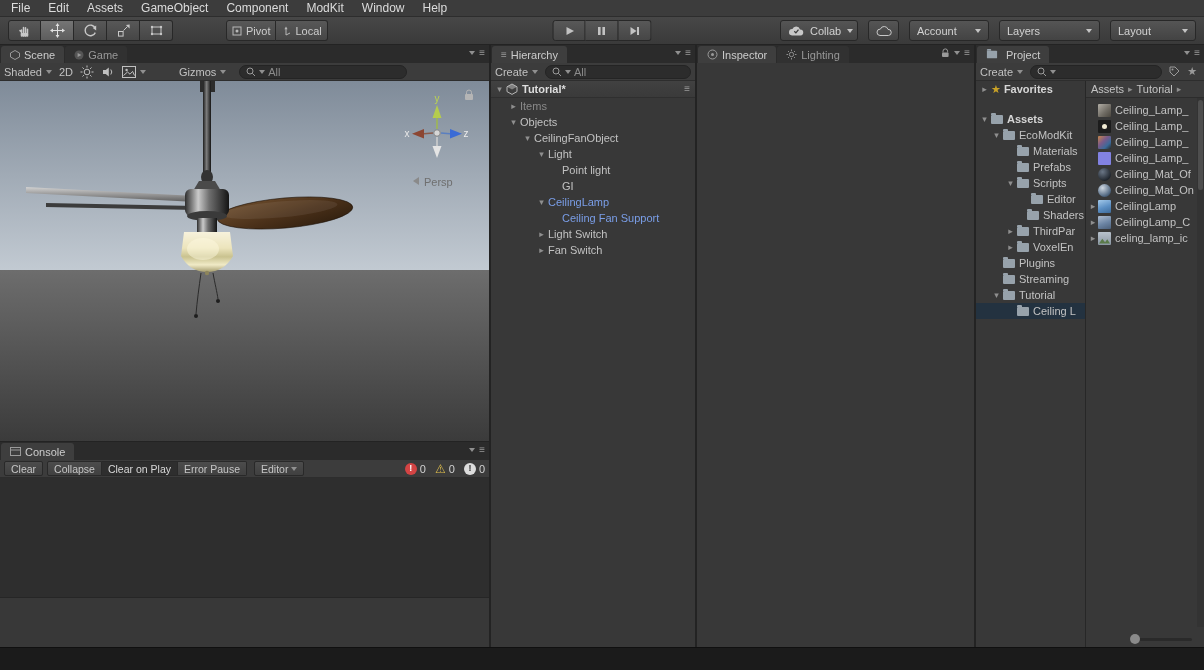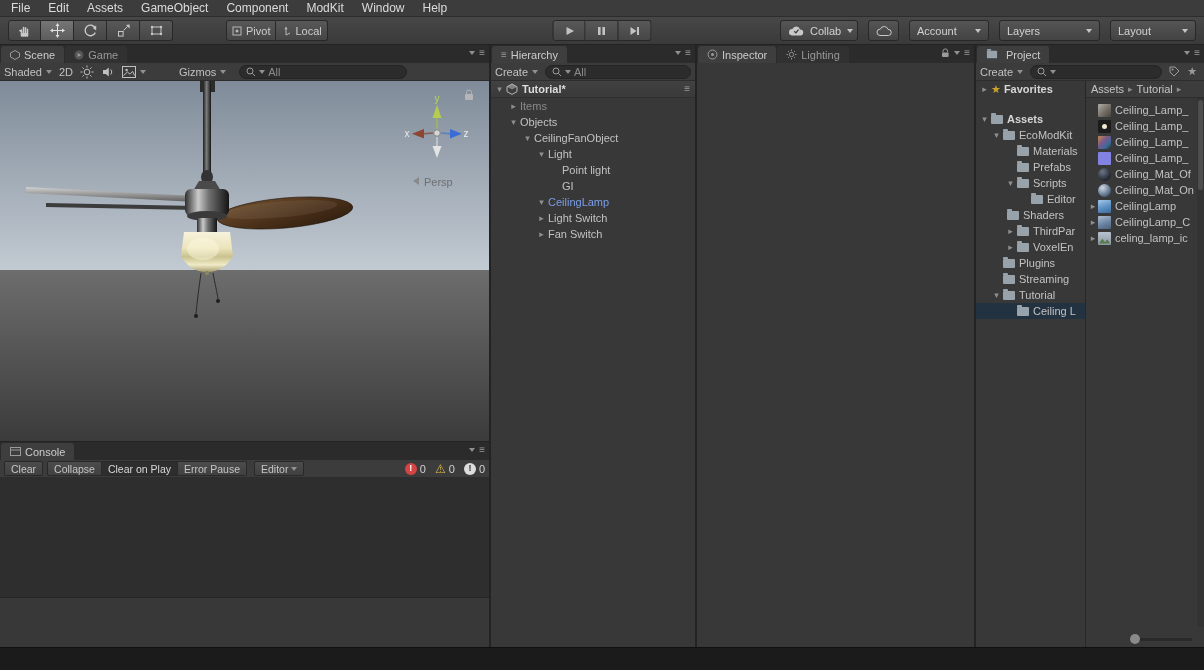--- a/index.html
+++ b/index.html
@@ -547,20 +547,24 @@
         <span class="rlabel">Point light</span>
       </div>
       <div class="row" style="padding-left:58px">
         <span class="arr"></span>
         <span class="rlabel">GI</span>
       </div>
       <div class="row blue" style="padding-left:44px">
         <span class="arr">▾</span>
         <span class="rlabel">CeilingLamp</span>
       </div>
+      <div class="row blue" style="padding-left:58px">
+        <span class="arr"></span>
+        <span class="rlabel">Ceiling Fan Support</span>
+      </div>
       <div class="row" style="padding-left:44px">
         <span class="arr">▸</span>
         <span class="rlabel">Light Switch</span>
       </div>
       <div class="row" style="padding-left:44px">
         <span class="arr">▸</span>
         <span class="rlabel">Fan Switch</span>
       </div>
     </div>
   </div>
@@ -673,21 +677,21 @@
         <div class="row" style="padding-left:28px">
           <span class="arr">▾</span>
           <span class="fico"></span>
           <span class="rlabel">Scripts</span>
         </div>
         <div class="row" style="padding-left:42px">
           <span class="arr"></span>
           <span class="fico"></span>
           <span class="rlabel">Editor</span>
         </div>
-        <div class="row" style="padding-left:18px">
+        <div class="row" style="padding-left:38px">
           <span class="arr"></span>
           <span class="fico"></span>
           <span class="rlabel">Shaders</span>
         </div>
         <div class="row" style="padding-left:28px">
           <span class="arr">▸</span>
           <span class="fico"></span>
           <span class="rlabel">ThirdPar</span>
         </div>
         <div class="row" style="padding-left:28px">

